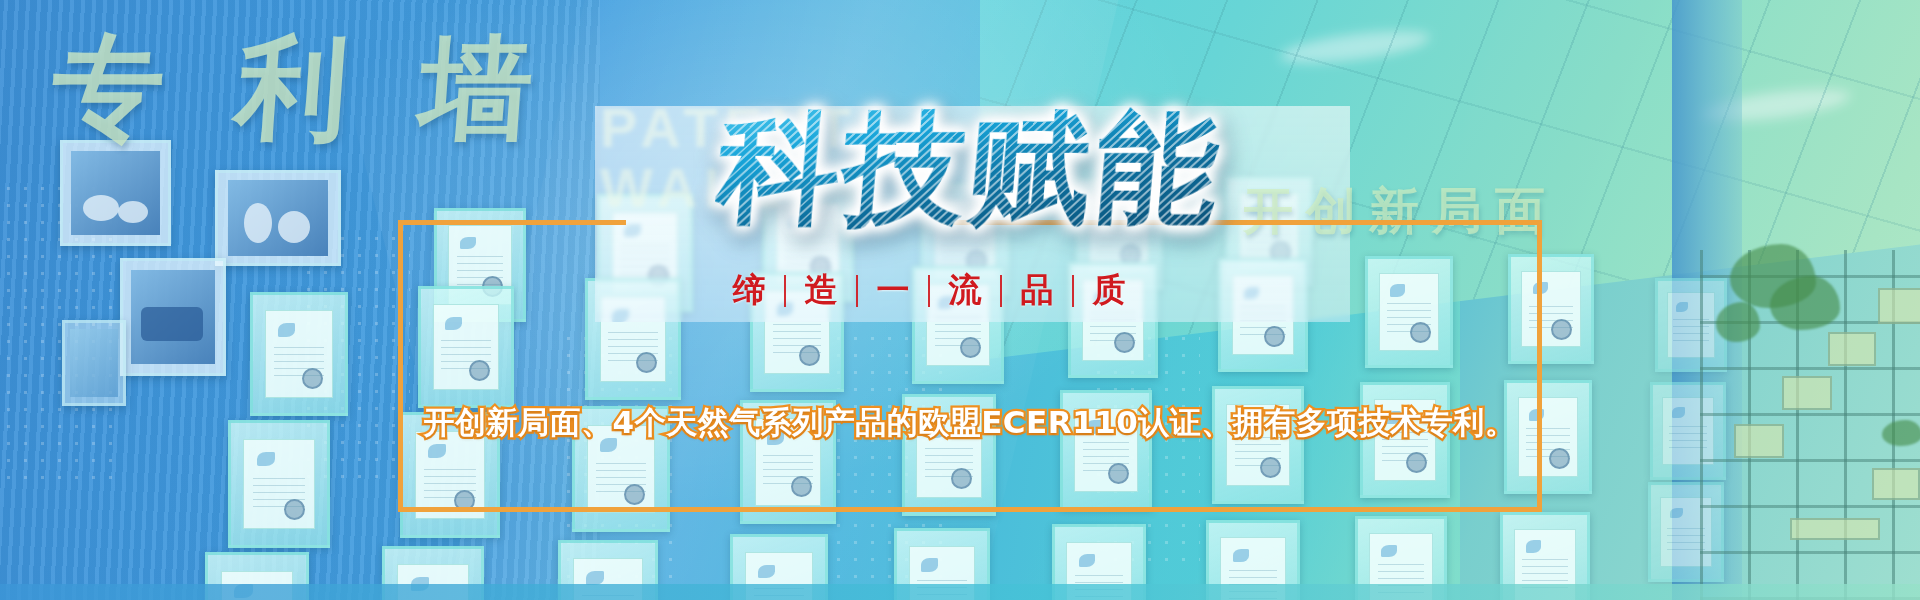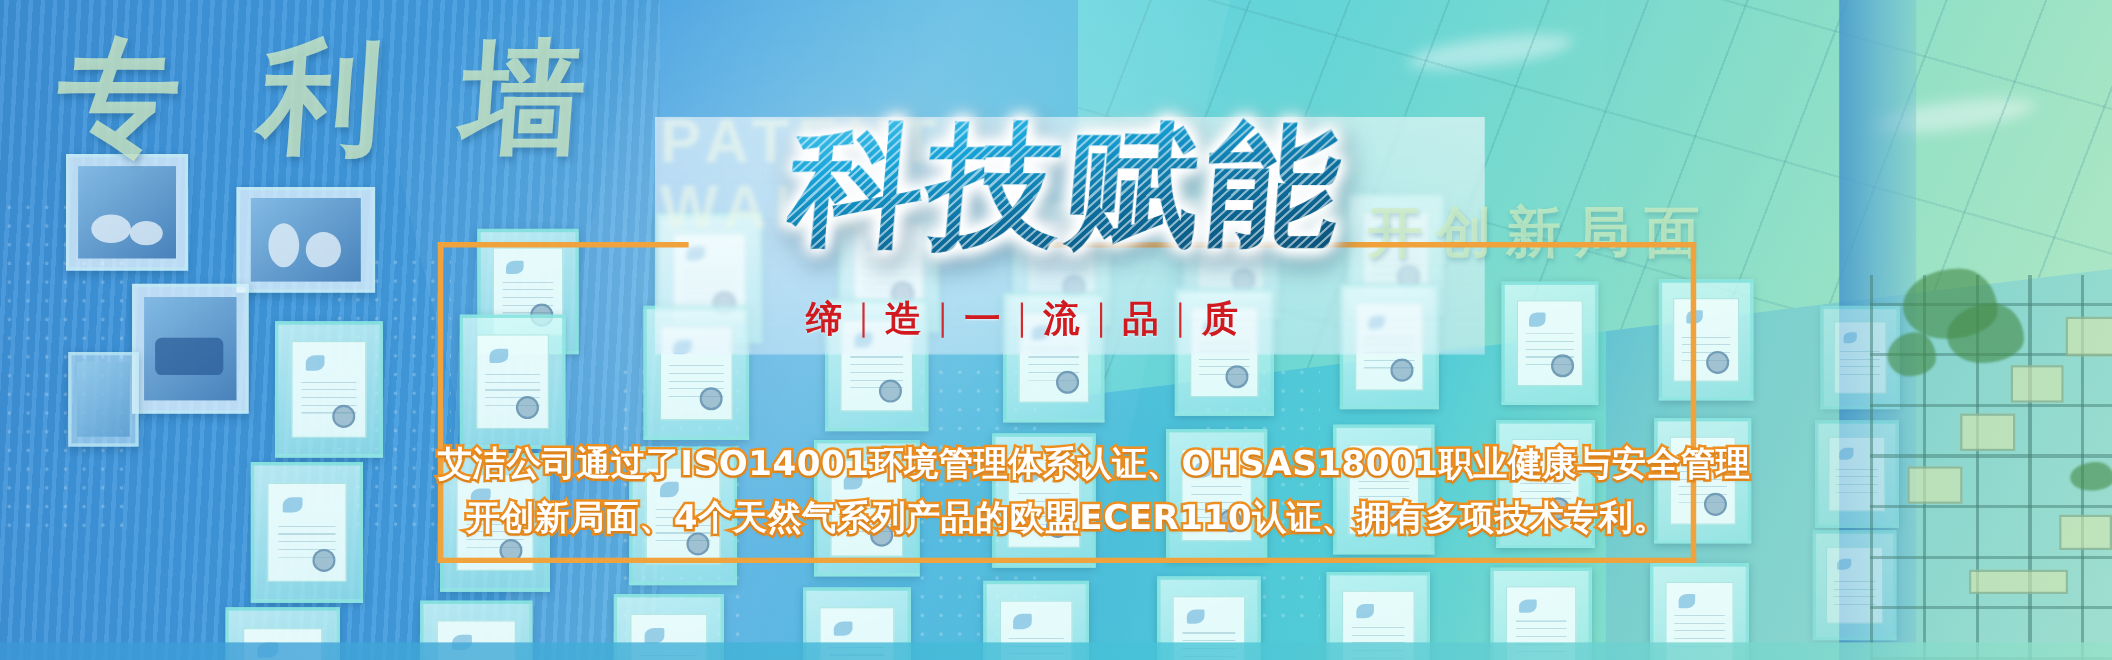--- a/index.html
+++ b/index.html
@@ -603,19 +603,18 @@
     <span class="ch">一</span>
     <span class="sep"></span>
     <span class="ch">流</span>
     <span class="sep"></span>
     <span class="ch">品</span>
     <span class="sep"></span>
     <span class="ch">质</span>
   </div>
 
   <div class="body-text">
-    <div>艾洁公司通过了ISO14001环境管理体系认证、OHSAS18001职业健康与安全管理</div>
     <div>开创新局面、4个天然气系列产品的欧盟ECER110认证、拥有多项技术专利。</div>
   </div>
 
   <div class="floor-strip"></div>
 
 </div>
 
 </body></html>

